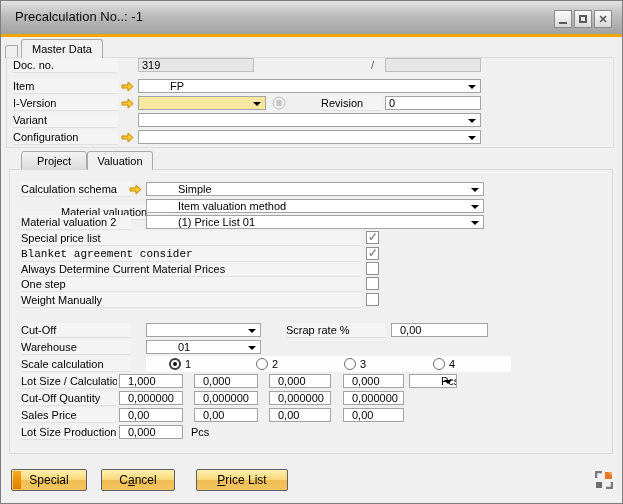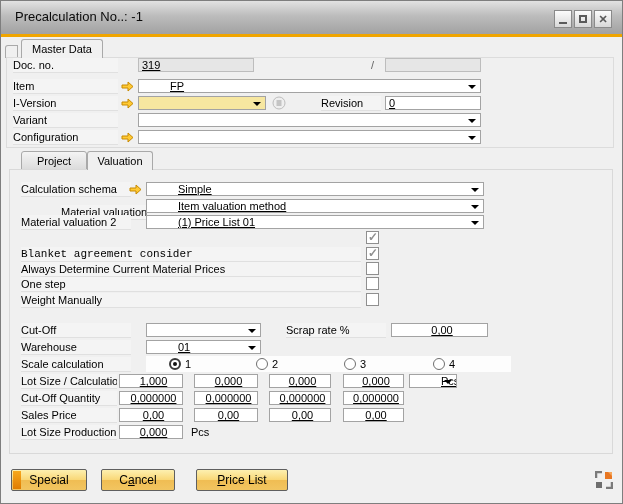--- a/index.html
+++ b/index.html
@@ -30,23 +30,23 @@
   .tab2.active{left:86px;width:66px;background:#f0f0f0;border-bottom:none;z-index:3;}
   .group-top{position:absolute;left:5px;top:56px;width:608px;height:91px;box-sizing:border-box;
     border:1px solid #dcdcdc;}
   .group-main{position:absolute;left:8px;top:168px;width:604px;height:285px;box-sizing:border-box;
     border:1px solid #d9d9d9;}
   
   .lbl{position:absolute;height:14px;line-height:14px;background:#f4f4f4;
     border-bottom:1px solid #e0e0e0;white-space:nowrap;overflow:hidden;}
   .plain{position:absolute;height:14px;line-height:14px;white-space:nowrap;}
   .fld{position:absolute;height:14px;line-height:12px;box-sizing:border-box;background:#fff;
-    border:1px solid #a3a3a3;padding:0 3px;font-size:11px;white-space:nowrap;overflow:hidden;text-decoration:underline;}
+    border:1px solid #a3a3a3;padding:0 3px;font-size:11px;white-space:nowrap;overflow:hidden;}
   .fld.disabled{background:#e6e6e6;border-color:#bdbdbd;}
-  .fld.num{text-align:center;padding-left:8px;}
+  .fld.num{text-align:left;padding-left:8px;}
   .fld.yellow{background:#f7e7a0;}
   .combo{padding-right:15px;padding-left:31px;}
   .combo::after{content:"";position:absolute;right:4px;top:5px;width:0;height:0;
     border-left:4px solid transparent;border-right:4px solid transparent;border-top:4px solid #000;}
   .slash{position:absolute;left:370px;top:57px;height:14px;line-height:14px;color:#666;}
   
   .link-arrow{position:absolute;width:13px;height:13px;}
   .circle-icon{position:absolute;width:14px;height:14px;}
   
   .checkbox{position:absolute;width:13px;height:13px;box-sizing:border-box;background:#fff;
@@ -150,20 +150,21 @@
       </svg>
   </span>
   <div class="fld combo" style="left:145px;top:181px;width:338px;">Simple</div>
 
   <div class="lbl" style="left:20px;top:204px;width:110px;margin-left:40px;">Material valuation</div>
   <div class="fld combo" style="left:145px;top:198px;width:338px;">Item valuation method</div>
 
   <div class="lbl" style="left:20px;top:214px;width:110px;">Material valuation 2</div>
   <div class="fld combo" style="left:145px;top:214px;width:338px;">(1) Price List 01</div>
 
+  <div class="lbl" style="left:20px;top:230px;width:340px;">Special price list</div>
   <span class="checkbox checked" style="left:365px;top:230px;"></span>
 
   <div class="lbl" style="left:20px;top:246px;width:340px;font-family:Liberation Mono, monospace;">Blanket agreement consider</div>
   <span class="checkbox checked" style="left:365px;top:246px;"></span>
 
   <div class="lbl" style="left:20px;top:261px;width:340px;">Always Determine Current Material Prices</div>
   <span class="checkbox" style="left:365px;top:261px;"></span>
 
   <div class="lbl" style="left:20px;top:276px;width:340px;">One step</div>
   <span class="checkbox" style="left:365px;top:276px;"></span>

